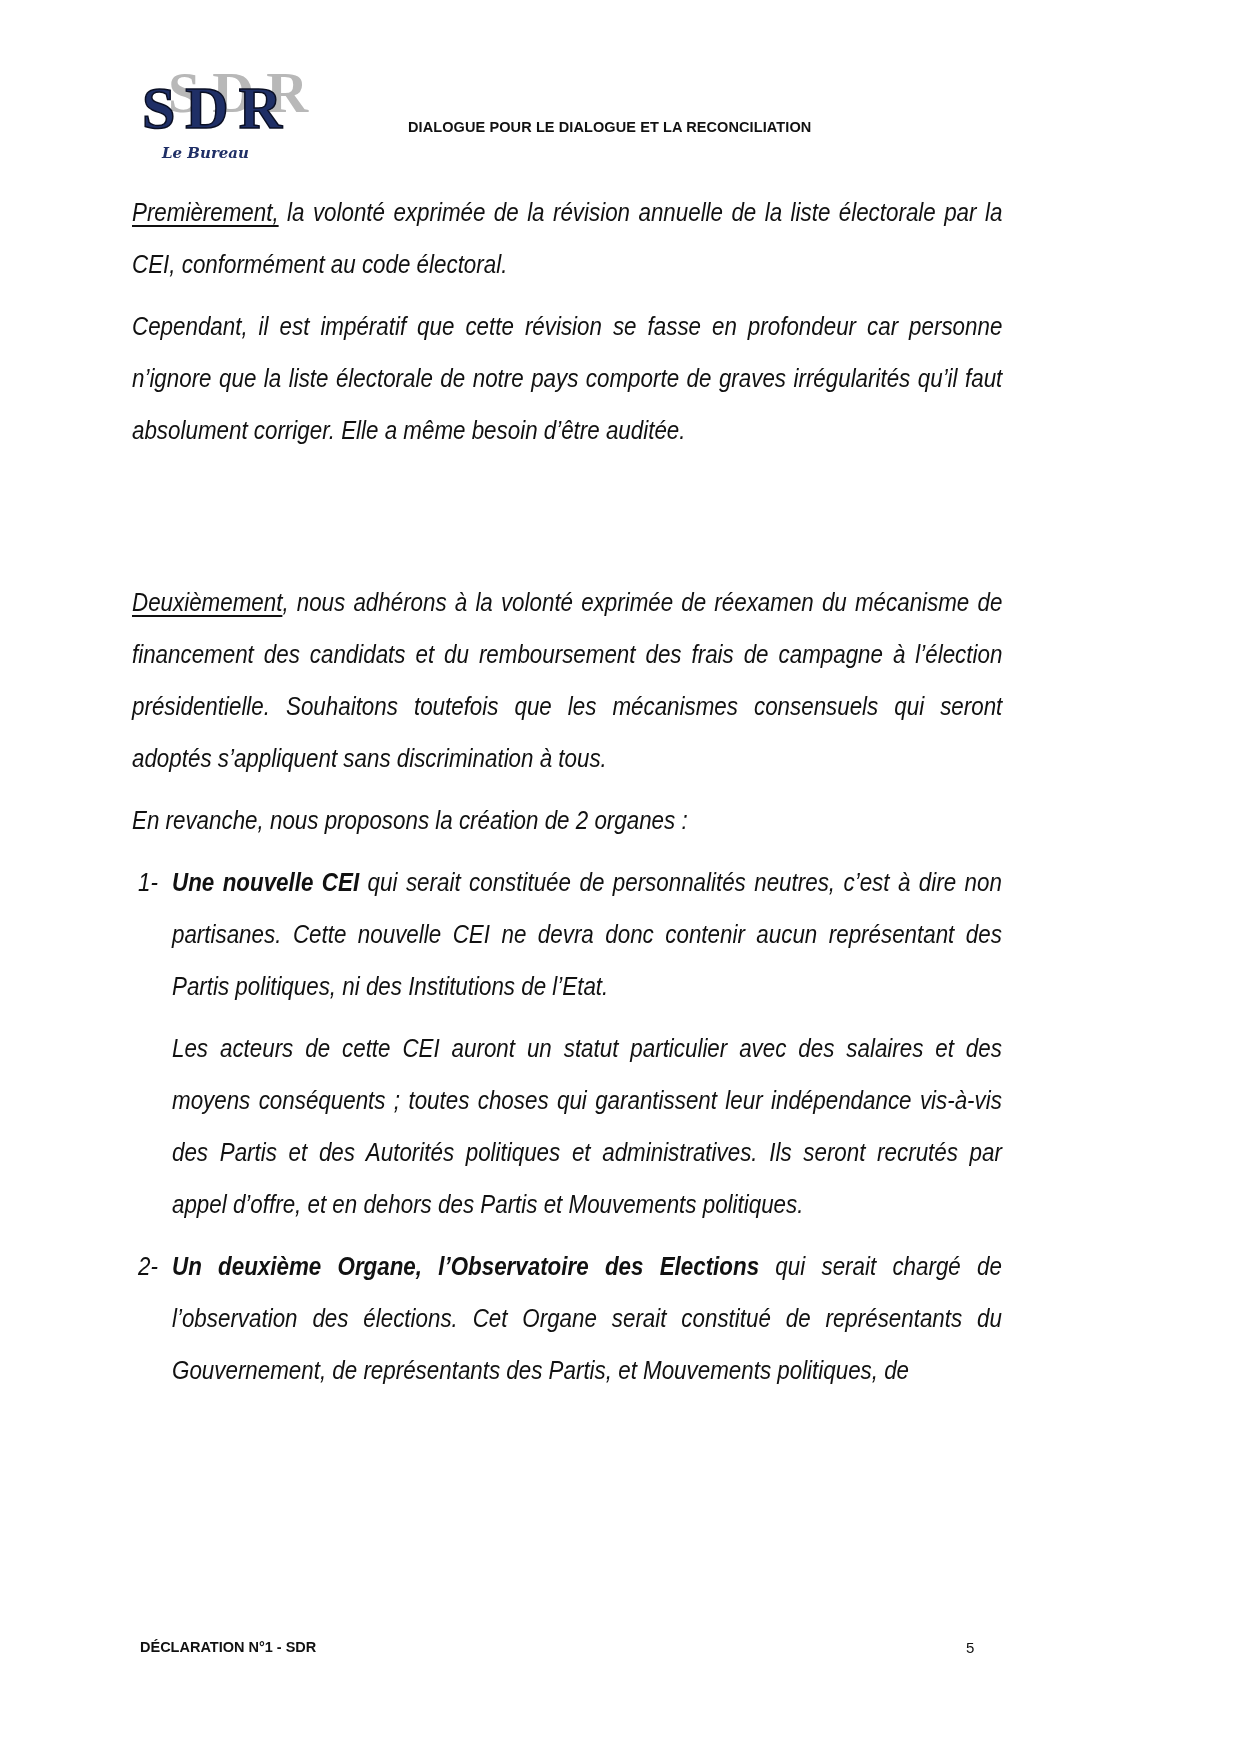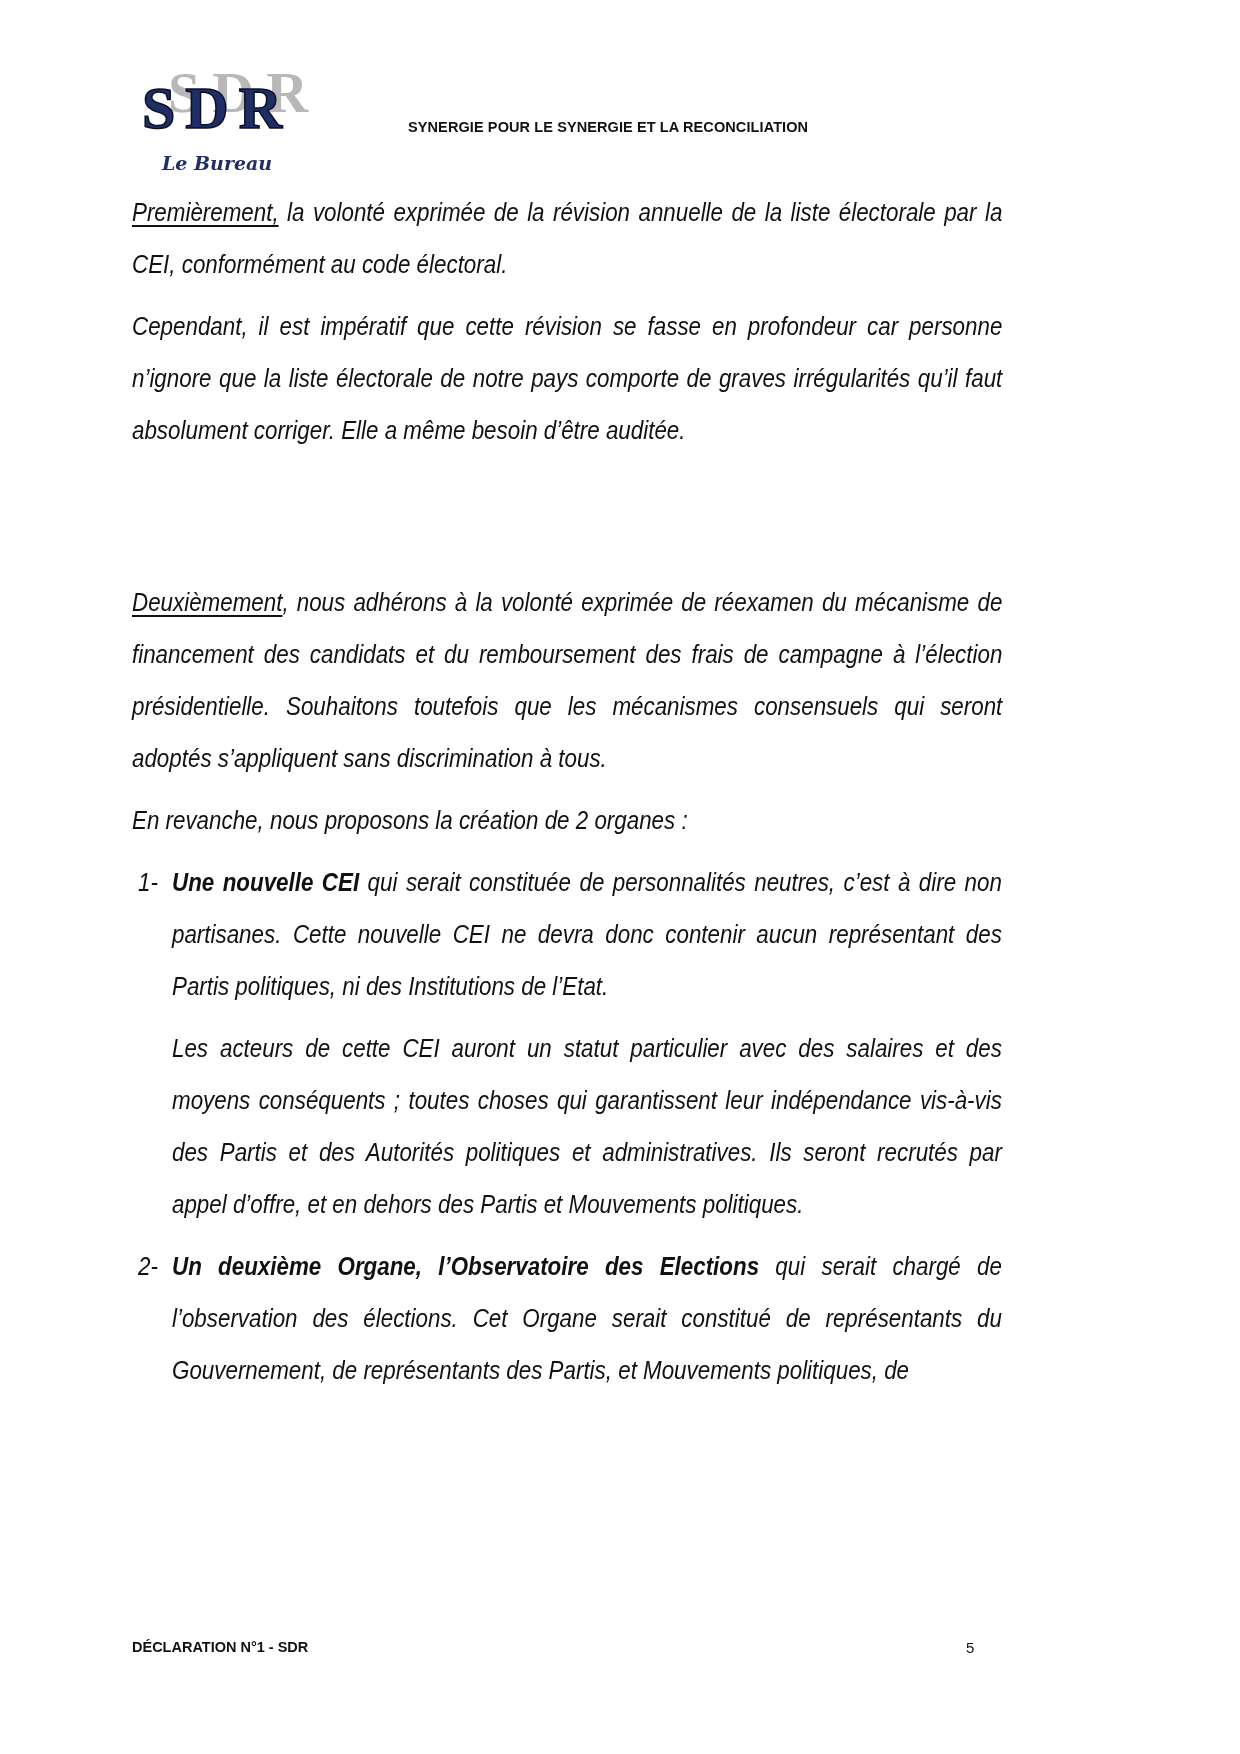--- a/index.html
+++ b/index.html
@@ -15,21 +15,21 @@
   }
   .logo-main {
     position: absolute; left: 0px; top: 14px;
     font-family: "Liberation Serif", serif; font-weight: bold;
     font-size: 60px; letter-spacing: 10px; color: #1f2f66; line-height: 1;
     -webkit-text-stroke: 1.5px #0a0f24;
   }
   .logo-sub {
     position: absolute; left: 20px; top: 82px;
     font-family: "DejaVu Serif", serif; font-style: italic; font-weight: bold;
-    font-size: 19px; color: #1f2f66; line-height: 1; margin-top: 8px;
+    font-size: 15px; color: #1f2f66; line-height: 1;
   }
   .header-title {
     position: absolute; left: 408px; top: 119px;
     font-size: 14.5px; font-weight: bold; color: #111; letter-spacing: 0.1px;
   }
   .content { position: absolute; left: 132px; top: 186px; width: 870px; font-style: italic; }
   p {
     margin: 0; font-size: 26px; line-height: 52px; text-align: justify;
     transform: scaleX(0.86); transform-origin: left top; width: 1012px;
   }
@@ -37,37 +37,37 @@
   .b { font-weight: bold; }
   .gap-small { height: 10px; }
   .gap-big { height: 120px; }
   .list-item { position: relative; padding-left: 40px; }
   .list-num {
     position: absolute; left: 6px; top: 0; font-size: 26px; line-height: 52px;
     transform: scaleX(0.86); transform-origin: left top;
   }
   .list-item p { width: 965px; }
   .footer-left {
-    position: absolute; left: 132px; top: 1639px;
+    position: absolute; left: 140px; top: 1639px;
     font-size: 14.5px; font-weight: bold; color: #111;
   }
   .footer-right {
     position: absolute; left: 966px; top: 1639px;
     font-size: 15px; color: #111;
   }
 </style>
 </head>
 <body>
 
 <div class="logo">
   <div class="logo-shadow">SDR</div>
   <div class="logo-main">SDR</div>
   <div class="logo-sub">Le Bureau</div>
 </div>
-<div class="header-title">SYNERGIE POUR LE SYNERGIE ET LA RECONCILIATION</div>
+<div class="header-title">DIALOGUE POUR LE DIALOGUE ET LA RECONCILIATION</div>
 
 <div class="content">
   <p><span class="u">Premièrement,</span><span> la volonté exprimée de la révision annuelle de la liste électorale par la CEI, conformément au code électoral.</span></p>
   <div class="gap-small"></div>
   <p>Cependant, il est impératif que cette révision se fasse en profondeur car personne n’ignore que la liste électorale de notre pays comporte de graves irrégularités qu’il faut absolument corriger. Elle a même besoin d’être auditée.</p>
   <div class="gap-big"></div>
   <p><span class="u">Deuxièmement</span><span>, nous adhérons à la volonté exprimée de réexamen du mécanisme de financement des candidats et du remboursement des frais de campagne à l’élection présidentielle. Souhaitons toutefois que les mécanismes consensuels qui seront adoptés s’appliquent sans discrimination à tous.</span></p>
   <div class="gap-small"></div>
   <p>En revanche, nous proposons la création de 2 organes :</p>
   <div class="gap-small"></div>

